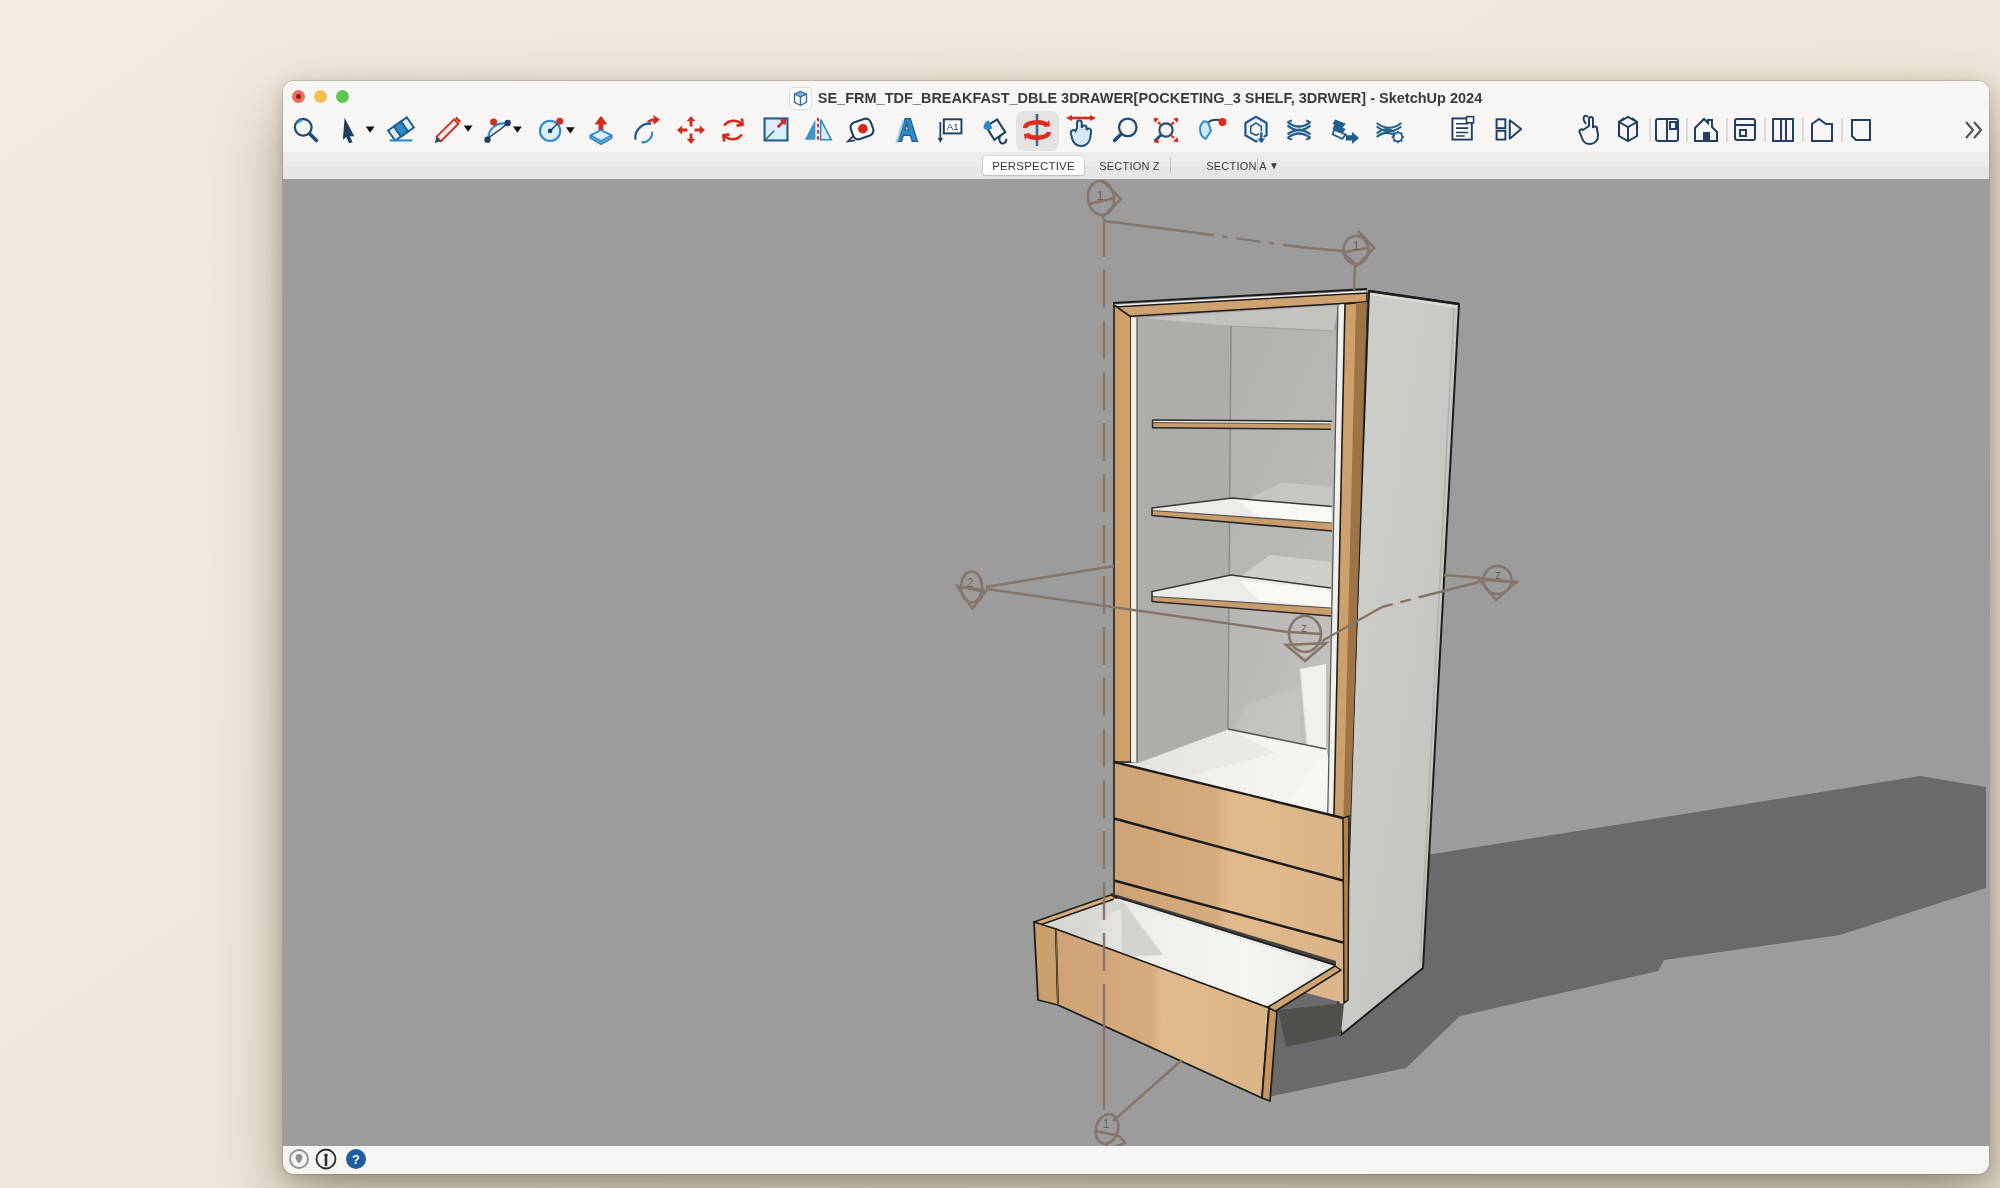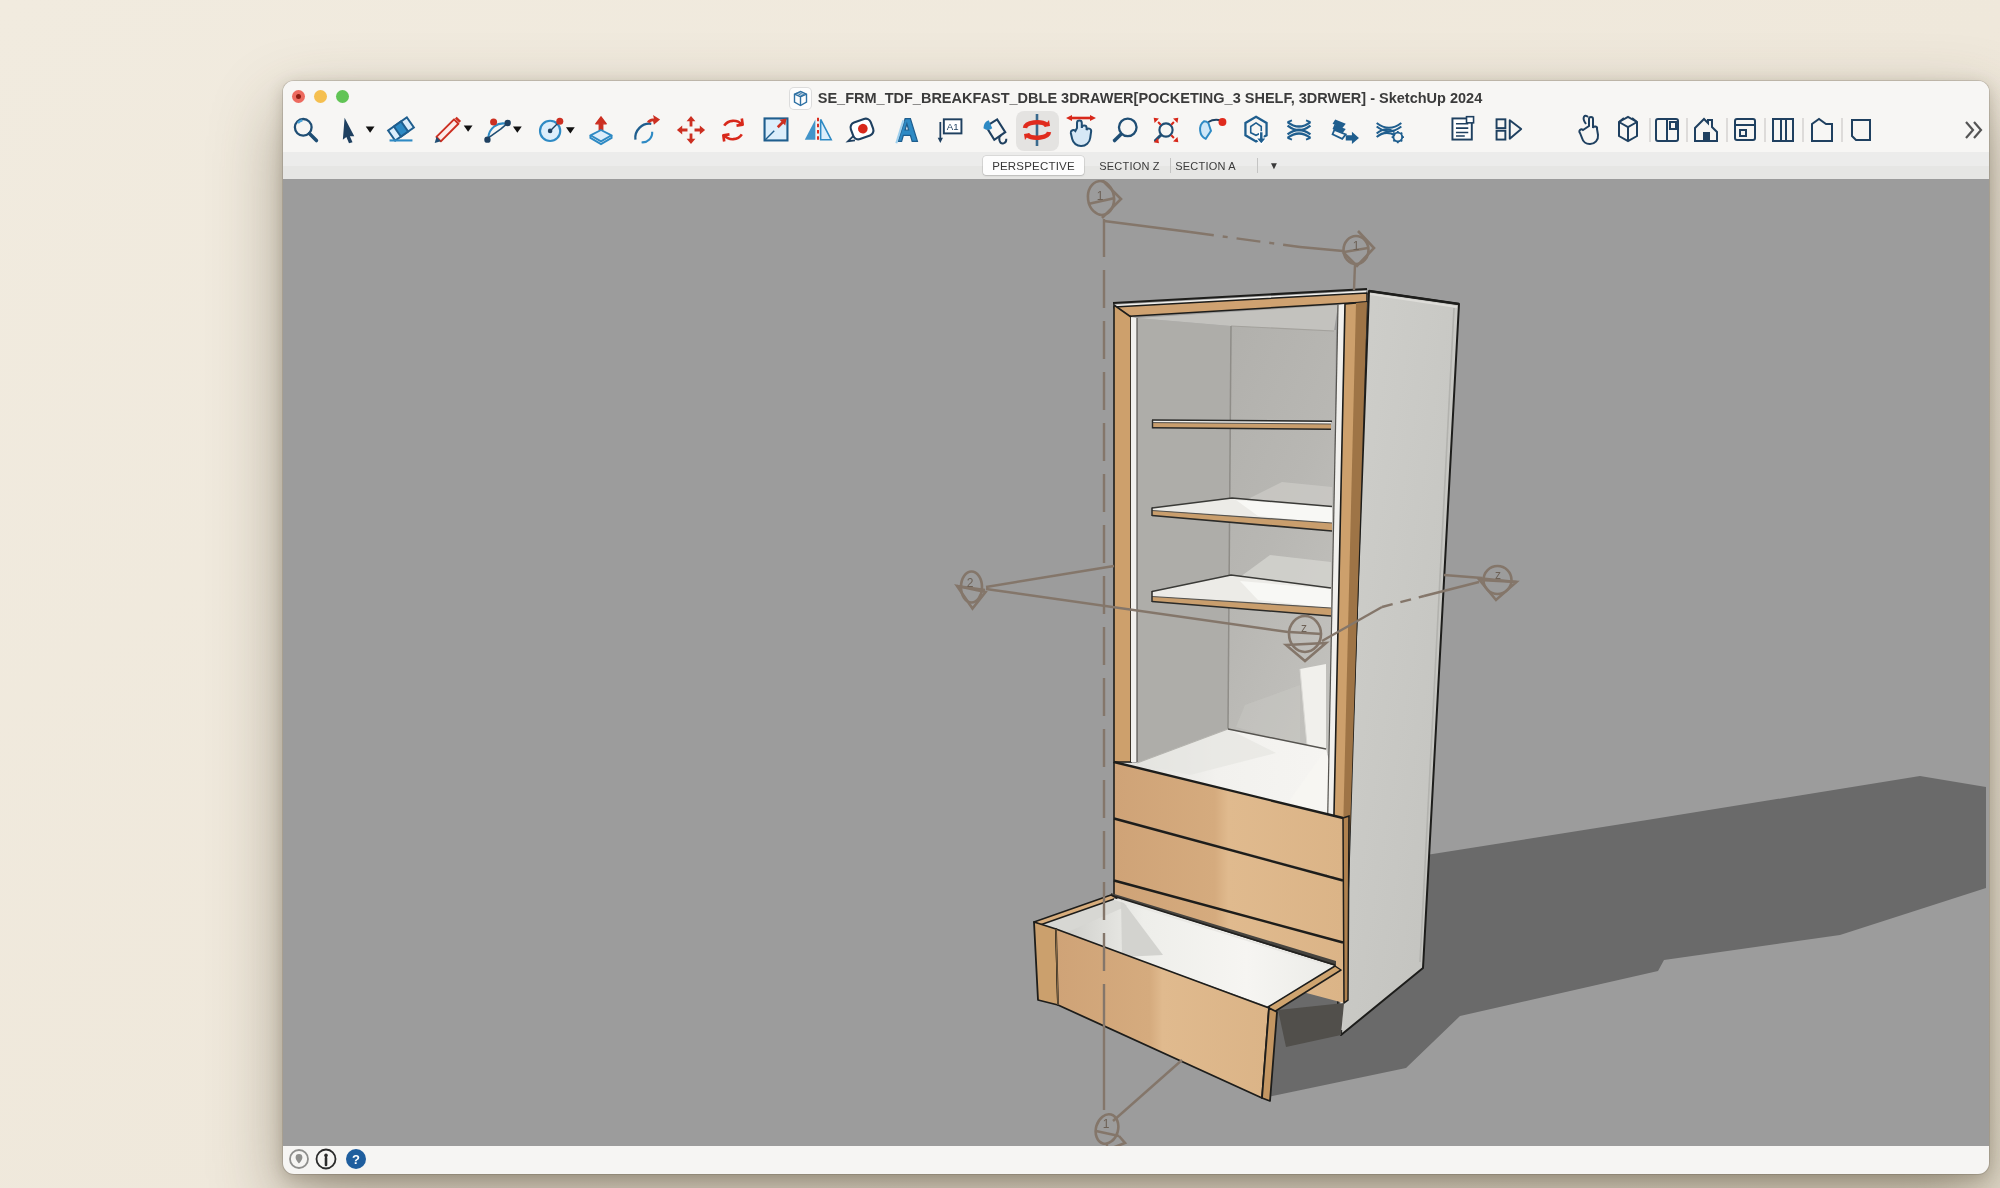--- a/index.html
+++ b/index.html
@@ -60,21 +60,21 @@
           </svg></span>SE_FRM_TDF_BREAKFAST_DBLE 3DRAWER[POCKETING_3 SHELF, 3DRWER] - SketchUp 2024</div>
     <div class="tl red"></div>
       <div class="tl yel"></div>
       <div class="tl grn"></div>
   </div>
   <div class="toolbar"></div>
   <div class="tabstrip">
     <div class="pill">PERSPECTIVE</div>
     <div class="tab" style="left:815px;width:63px;">SECTION Z</div>
     <div class="tabsep" style="left:887px;"></div>
-    <div class="tab" style="left:891px;width:63px;">SECTION A</div>
+    <div class="tab" style="left:922px;width:63px;">SECTION A</div>
     <div class="tabsep" style="left:974px;"></div>
     <div class="tab" style="left:984px;width:14px;font-size:10px;">▼</div>
   </div>
   <div class="viewport">
     <svg width="2000" height="1188" viewBox="0 0 2000 1188">
       <defs>
         <linearGradient id="wood" x1="0" y1="0" x2="1" y2="0">
           <stop offset="0" stop-color="#cb9d6b"></stop>
             <stop offset="0.42" stop-color="#d3a674"></stop>
           <stop offset="0.48" stop-color="#dcb183"></stop>

